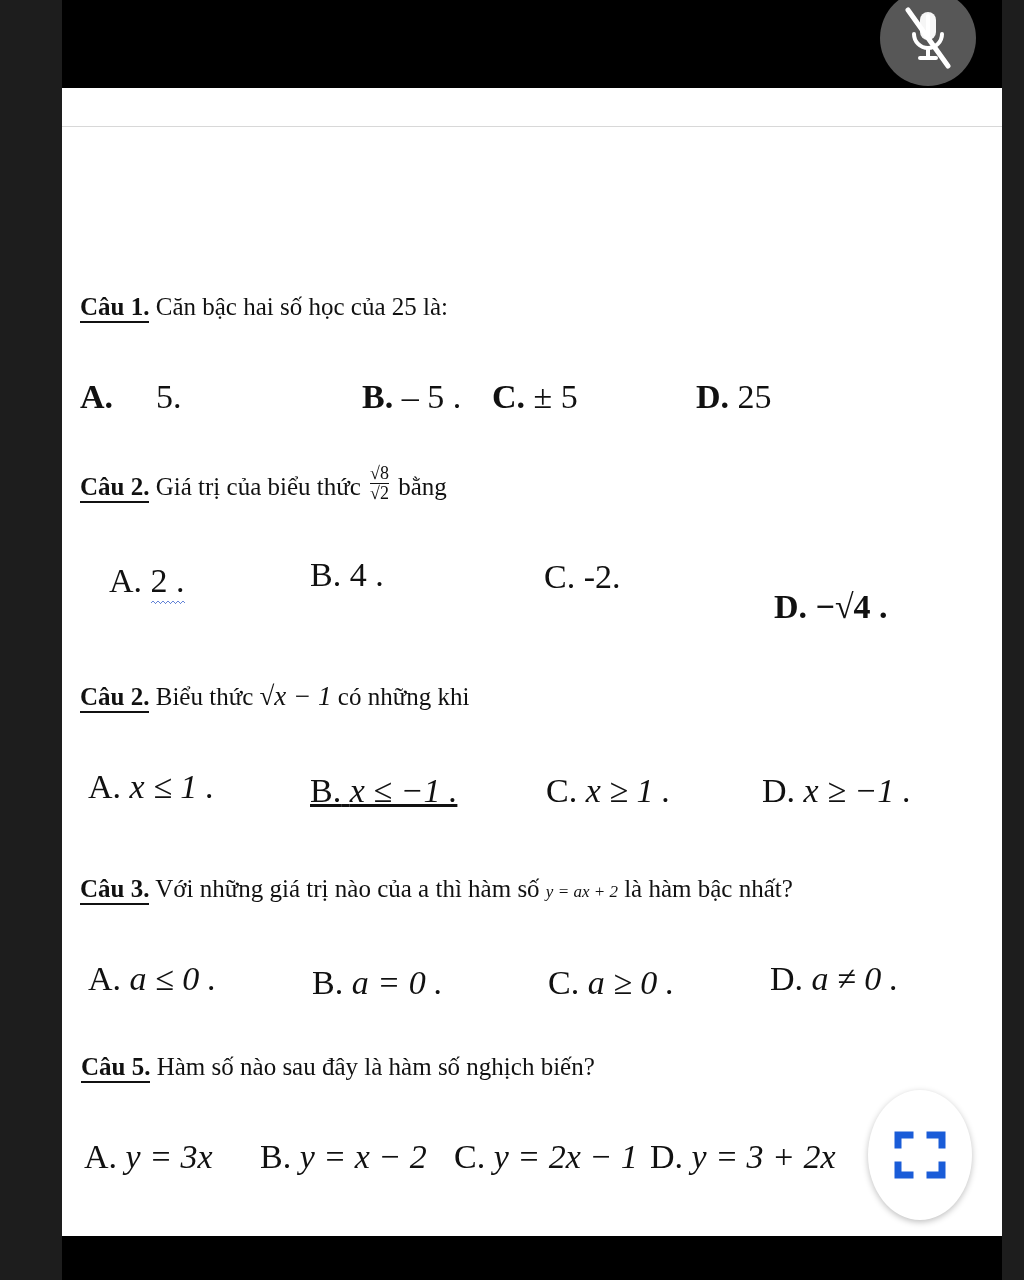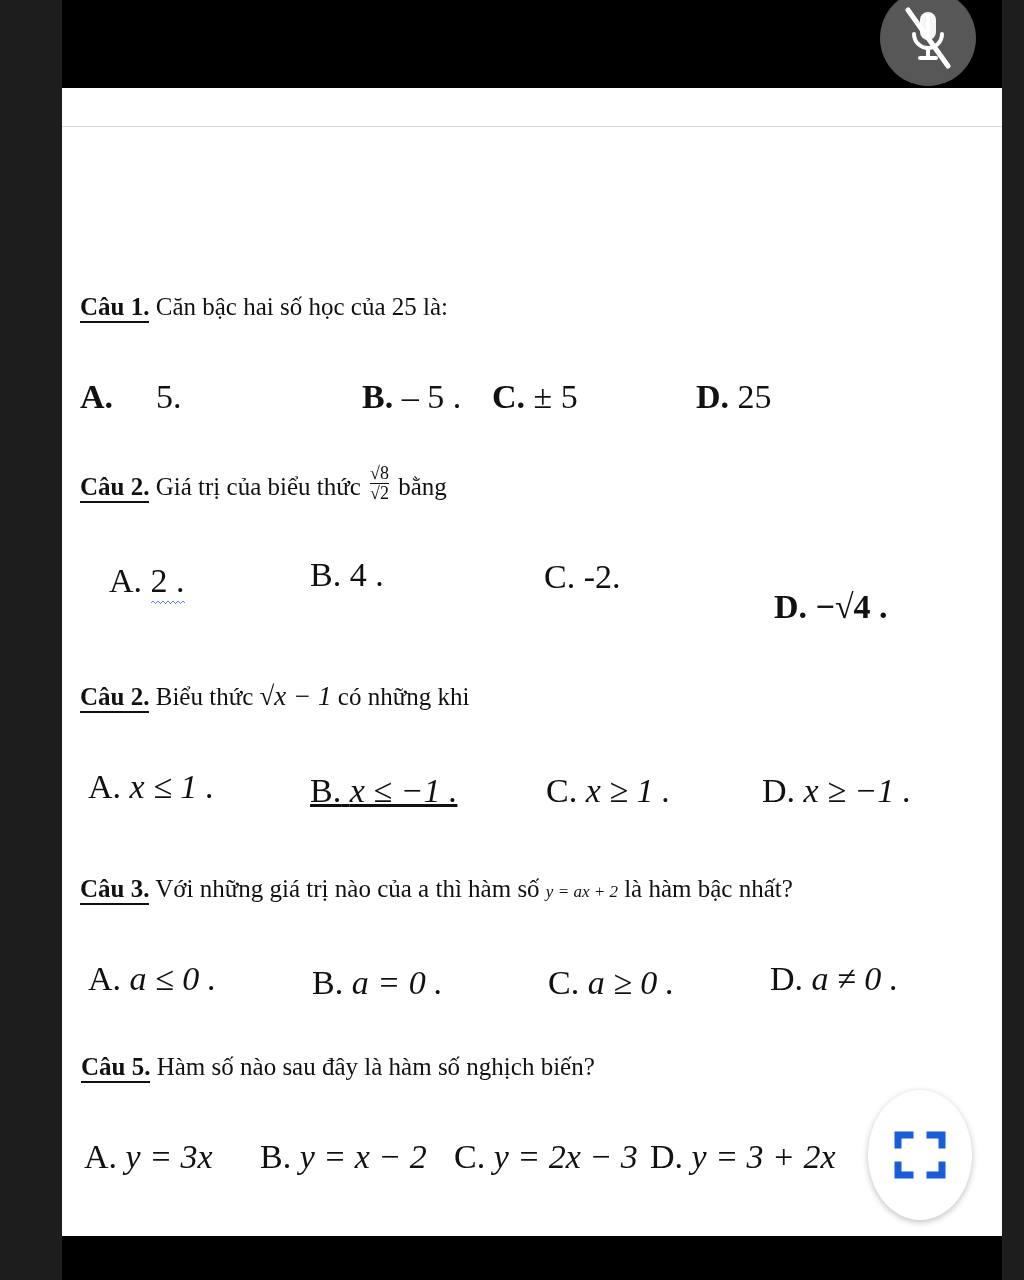--- a/index.html
+++ b/index.html
@@ -293,21 +293,21 @@
         <div class="opt" style="left:22px; top:1050px;">
           <span>A.</span>
           <span class="ital">y = 3x</span>
         </div>
         <div class="opt" style="left:198px; top:1050px;">
           <span>B.</span>
           <span class="ital">y = x − 2</span>
         </div>
         <div class="opt" style="left:392px; top:1050px;">
           <span>C.</span>
-          <span class="ital">y = 2x − 3</span>
+          <span class="ital">y = 2x − 1</span>
         </div>
         <div class="opt" style="left:588px; top:1050px;">
           <span>D.</span>
           <span class="ital">y = 3 + 2x</span>
         </div>
 
       </div>
     </div>
 
 

